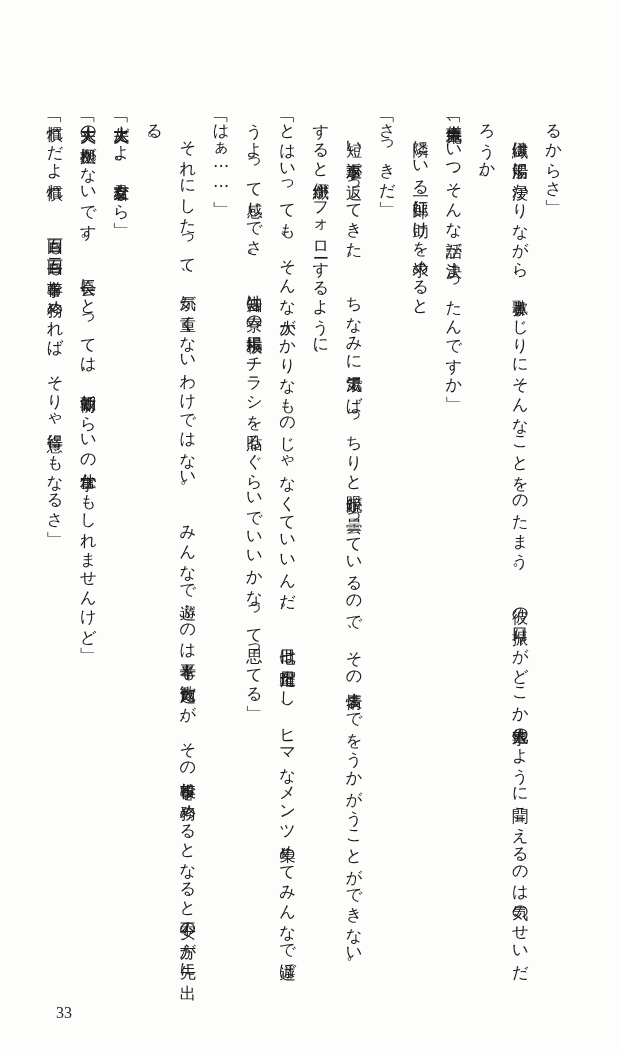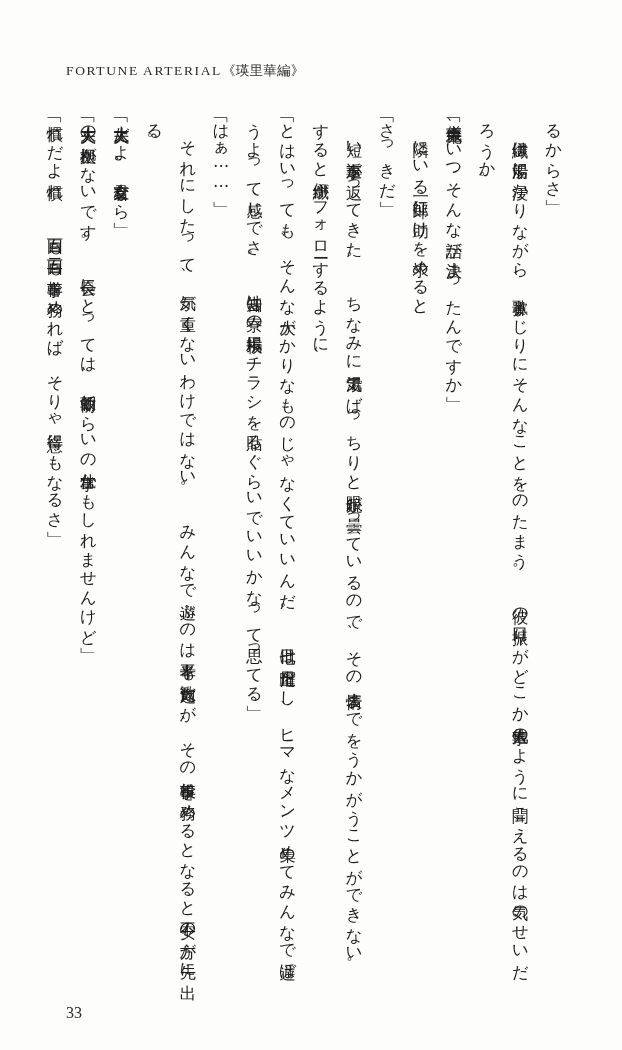--- a/index.html
+++ b/index.html
@@ -58,35 +58,32 @@
     text-align: justify;
   }
   .body-text p {
     margin: 0;
     padding: 0;
   }
 
   
   .folio {
     position: absolute;
-    left: 66px;
+    left: 56px;
     bottom: 28px;
     font-size: 16px;
     color: #2b2b2b;
     font-family: "Liberation Serif", "DejaVu Serif", serif;
   }
 </style>
 </head>
 <body>
 
 <div class="page">
 
-  <div class="running-head">
-    <span class="rh-title">FORTUNE ARTERIAL</span><span class="rh-sub">《瑛里華編》</span>
-  </div>
 
   <div class="body-text" id="body-text">
       <p>るからさ」</p>
       <p>　伊織は湯船に浸かりながら、鼻歌まじりにそんなことをのたまう。　彼の口振りがどこか他人事のように聞こえるのは気のせいだろうか。</p>
       <p>「東儀先輩、いつそんな話が決まったんですか」</p>
       <p>　隣にいる征一郎に助けを求めると、</p>
       <p>「さっきだ」</p>
       <p>　短い返事が返ってきた。　ちなみに湯気でばっちりと眼鏡が曇っているので、その表情までをうかがうことができない。　すると伊織がフォローするように、</p>
       <p>「とはいっても、そんな大がかりなものじゃなくていいんだ。　七日は土曜日だし、ヒマなメンツ集めてみんなで遊ぼうよって感じでさ。　告知は寮の掲示板にチラシを貼るぐらいでいいかなって思ってる」</p>
       <p>「はぁ……」</p>

